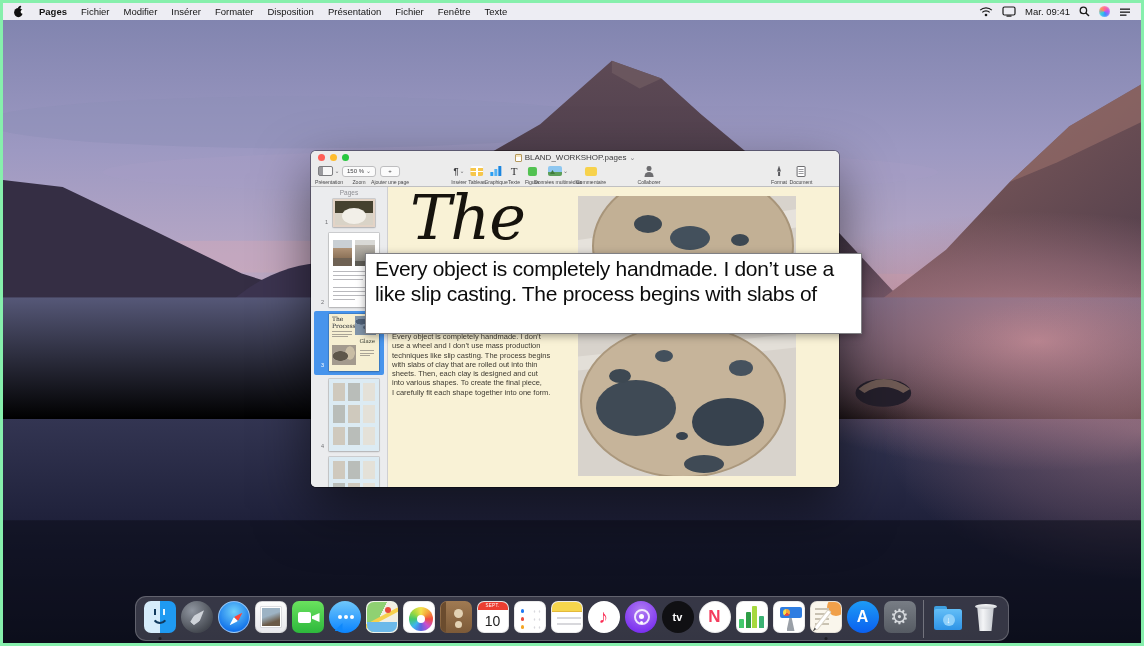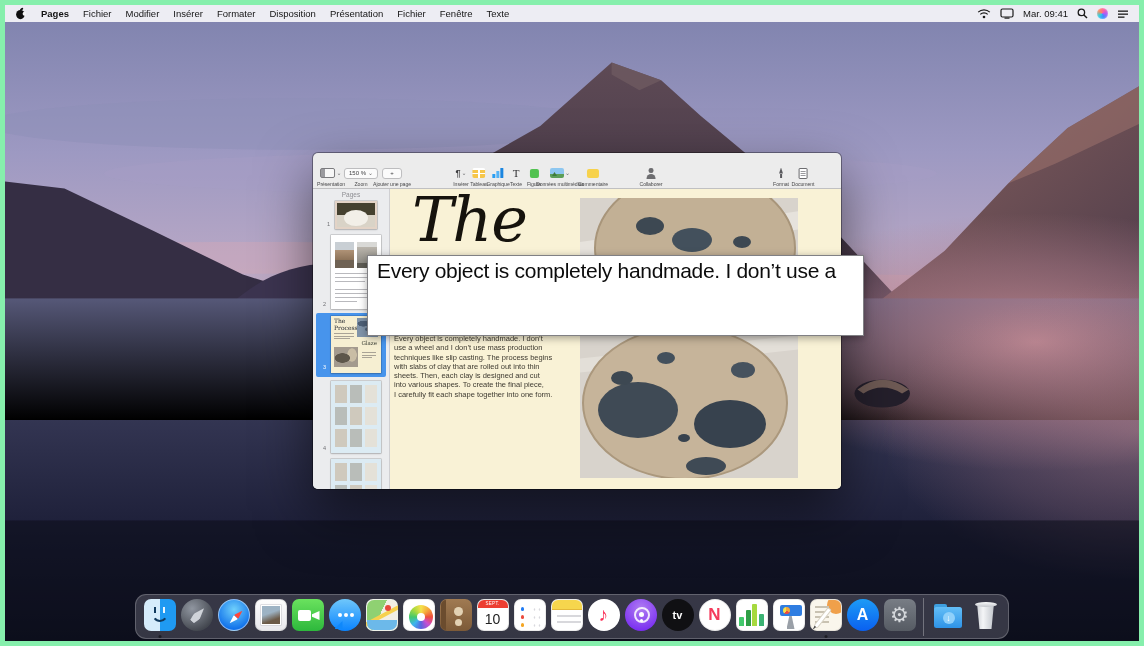--- a/index.html
+++ b/index.html
@@ -1,17 +1,17 @@
 <!DOCTYPE html>
 <html><head>
 <meta charset="utf-8">
 <style>
   html,body{margin:0;padding:0;background:#000;}
   body{width:1144px;height:646px;overflow:hidden;font-family:"Liberation Sans",sans-serif;-webkit-font-smoothing:antialiased;}
-  .desktop{position:absolute;inset:0;width:1144px;height:646px;overflow:hidden;border:5px solid #86efac;box-sizing:border-box;background:#eab308;}
+  .desktop{position:absolute;inset:0;width:1144px;height:646px;overflow:hidden;border:3px solid #86efac;box-sizing:border-box;background:#eab308;}
   .wallpaper{position:absolute;inset:0;z-index:0;}
 
   
   .menubar{position:absolute;top:0;left:0;right:0;height:17px;background:rgba(246,246,248,.92);z-index:60;display:flex;align-items:center;font-size:9.5px;color:#141414;padding:0 10px;box-sizing:border-box;}
   .mb-left{display:flex;align-items:center;}
   .apple-wrap{padding:0 8px 0 0;display:flex;align-items:center;}
   .menu-item{padding:0 7px;white-space:nowrap;}
   .menu-item.app{font-weight:bold;}
   .mb-right{margin-left:auto;display:flex;align-items:center;gap:9px;}
   .mb-time{font-size:9.5px;color:#141414;}
@@ -287,20 +287,30 @@
       <span class="siri-dot"></span>
       <svg width="12" height="10" viewBox="0 0 12 10">
         <rect x="1" y="1.5" width="10" height="1.3" fill="#1a1a1a"></rect>
         <rect x="1" y="4.5" width="10" height="1.3" fill="#1a1a1a"></rect>
         <rect x="1" y="7.5" width="6.5" height="1.3" fill="#1a1a1a"></rect>
       </svg>
     </div>
   </header>
 
   <div class="window">
+    <div class="titlebar">
+      <span class="tl red"></span>
+      <span class="tl yellow"></span>
+      <span class="tl green"></span>
+      <div class="title-wrap">
+        <span class="proxy-icon"></span>
+        <span class="win-title">BLAND_WORKSHOP.pages</span>
+        <span class="title-chev">⌄</span>
+      </div>
+    </div>
 
     <div class="toolbar">
       <div class="tb-btn" style="left:18px">
         <div class="tb-ico">
             <span class="ico-view"></span>
             <span class="chev">⌄</span>
           </div>
         <div class="tb-label">Présentation</div>
       </div>
       <div class="tb-btn" style="left:48px">
@@ -485,20 +495,21 @@
           <div>sheets. Then, each clay is designed and cut</div>
           <div>into various shapes. To create the final piece,</div>
           <div>I carefully fit each shape together into one form.</div>
         </div>
       </div>
     </div>
   </div>
 
   <div class="hover-overlay">
     <div>Every object is completely handmade. I don’t use a</div>
+    <div>like slip casting. The process begins with slabs of</div>
   </div>
 
   <div class="dock">
     <div class="ditem">
       <div class="ic">
           <i class="f-face"></i>
           <i class="f-eyes"></i>
           <i class="f-smile"></i>
         </div>
       <i class="run-dot"></i>

